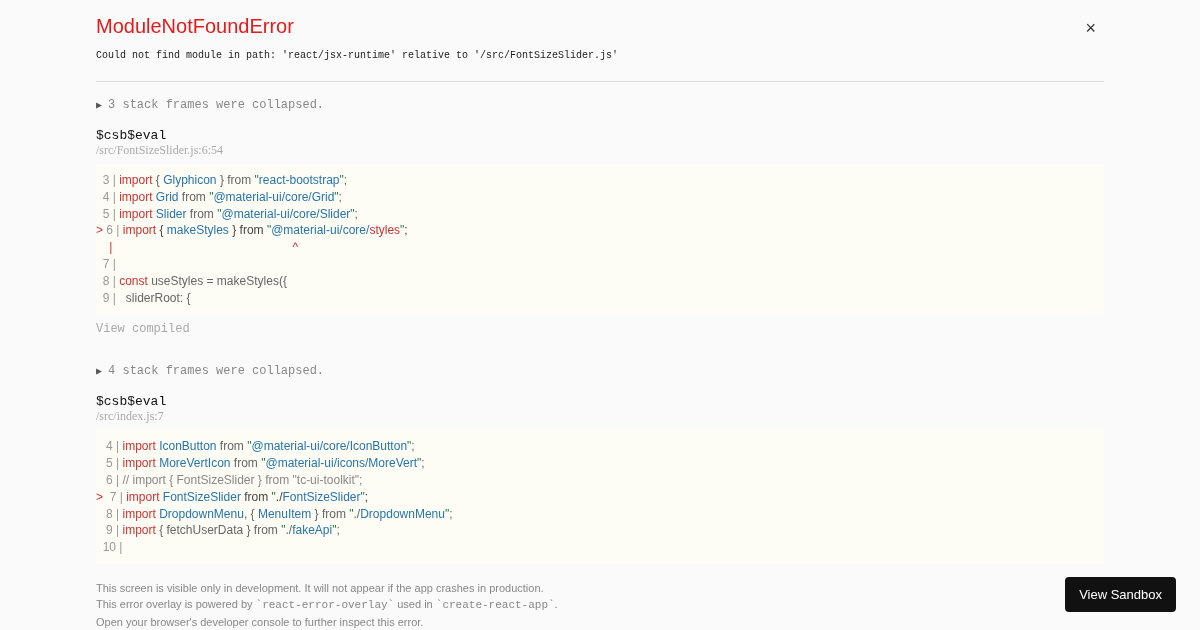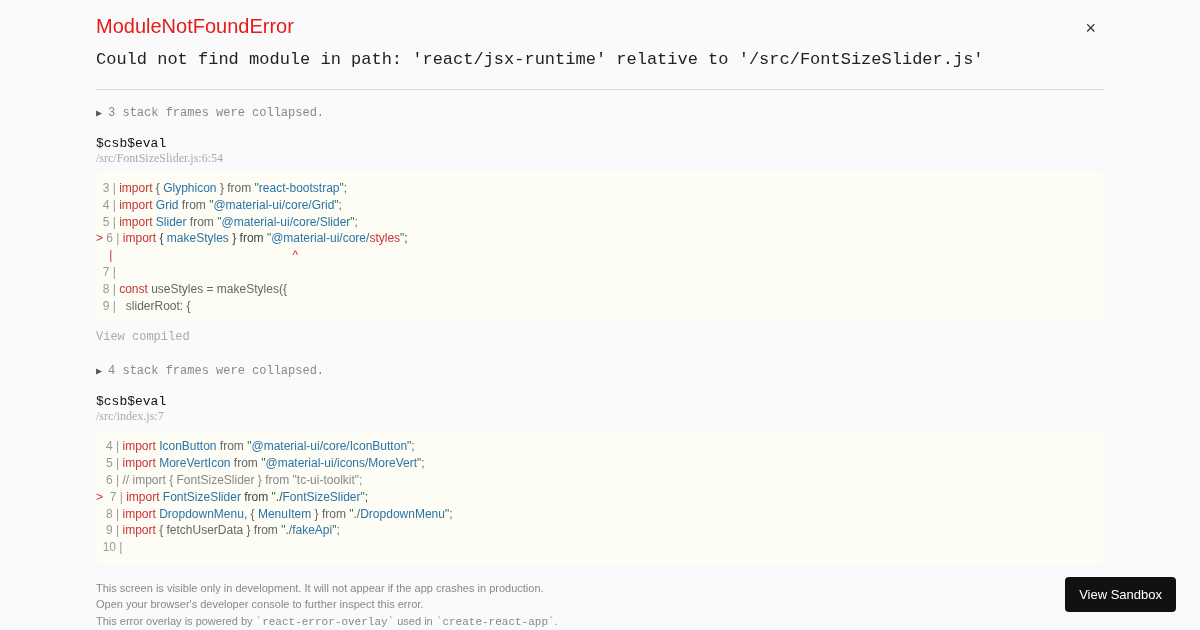--- a/index.html
+++ b/index.html
@@ -15,21 +15,21 @@
   padding: 15px 96px 0 96px;
 }
 .error-title {
   color: #e31b1b;
   font-size: 20px;
   font-weight: 400;
   margin-bottom: 12px;
 }
 .error-message {
   font-family: "SFMono-Regular", Consolas, "Courier New", monospace;
-  font-size: 17px;
+  font-size: 10px;
   color: #222;
   margin-bottom: 20px;
 }
 .hr {
   border: none;
   border-top: 1px solid #ddd;
   margin-bottom: 16px;
 }
 .collapse-row {
   display: flex;
@@ -77,21 +77,21 @@
 .ln { color: #999; }
 .kw { color: #c73434; }
 .id { color: #2a74a8; }
 .str { color: #1f7a3e; }
 .cmt { color: #888; }
 .caret-ptr { color: #c73434; }
 .view-compiled {
   font-family: "SFMono-Regular", Consolas, "Courier New", monospace;
   font-size: 12px;
   color: #aaa;
-  margin-bottom: 20px;
+  margin-bottom: 28px;
   cursor: pointer;
 }
 .footer-note {
   font-size: 11px;
   color: #888;
   line-height: 1.5;
   margin-top: 16px;
 }
 .code-inline {
   font-family: "SFMono-Regular", Consolas, "Courier New", monospace;
@@ -166,19 +166,19 @@
     <div class="code-line"><span class="ln">   5 | </span><span class="kw">import</span><span> </span><span class="id">MoreVertIcon</span><span> from </span><span class="str">"</span><span class="id">@material-ui/icons/MoreVert</span><span class="str">"</span><span>;</span></div>
     <div class="code-line"><span class="ln">   6 | </span><span class="cmt">// import { FontSizeSlider } from "tc-ui-toolkit";</span></div>
     <div class="code-line hl"><span class="caret-ptr">&gt;  </span><span class="ln">7 | </span><span class="kw">import</span><span> </span><span class="id">FontSizeSlider</span><span> from </span><span class="str">"</span><span>./</span><span class="id">FontSizeSlider</span><span class="str">"</span><span>;</span></div>
     <div class="code-line"><span class="ln">   8 | </span><span class="kw">import</span><span> </span><span class="id">DropdownMenu</span><span>, { </span><span class="id">MenuItem</span><span> } from </span><span class="str">"</span><span>./</span><span class="id">DropdownMenu</span><span class="str">"</span><span>;</span></div>
     <div class="code-line"><span class="ln">   9 | </span><span class="kw">import</span><span> { fetchUserData } from </span><span class="str">"</span><span>./</span><span class="id">fakeApi</span><span class="str">"</span><span>;</span></div>
     <div class="code-line"><span class="ln">  10 | </span></div>
   </div>
 
   <div class="footer-note">
     <div>This screen is visible only in development. It will not appear if the app crashes in production.</div>
+    <div><span>This error overlay is powered by </span><span class="code-inline">`react-error-overlay`</span><span> used in </span><span class="code-inline">`create-react-app`</span><span>.</span></div>
     <div>Open your browser's developer console to further inspect this error.</div>
-    <div><span>This error overlay is powered by </span><span class="code-inline">`react-error-overlay`</span><span> used in </span><span class="code-inline">`create-react-app`</span><span>.</span></div>
   </div>
 
 </div>
 
 <div class="open-sandbox">View Sandbox</div>
 
 </body></html>

